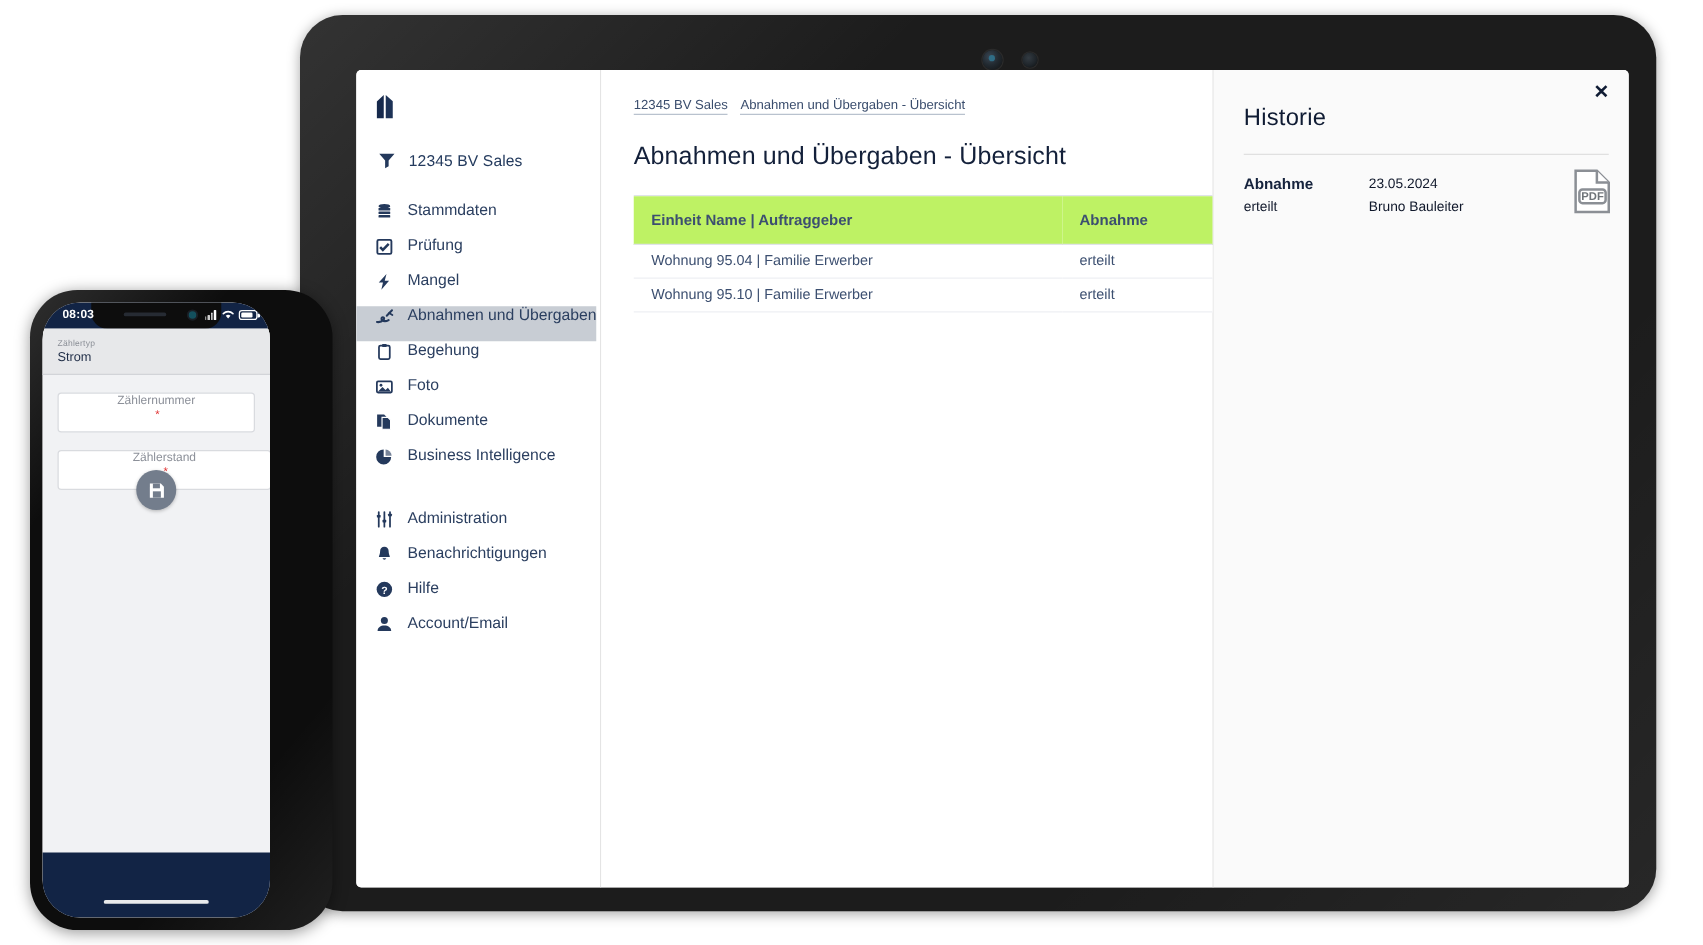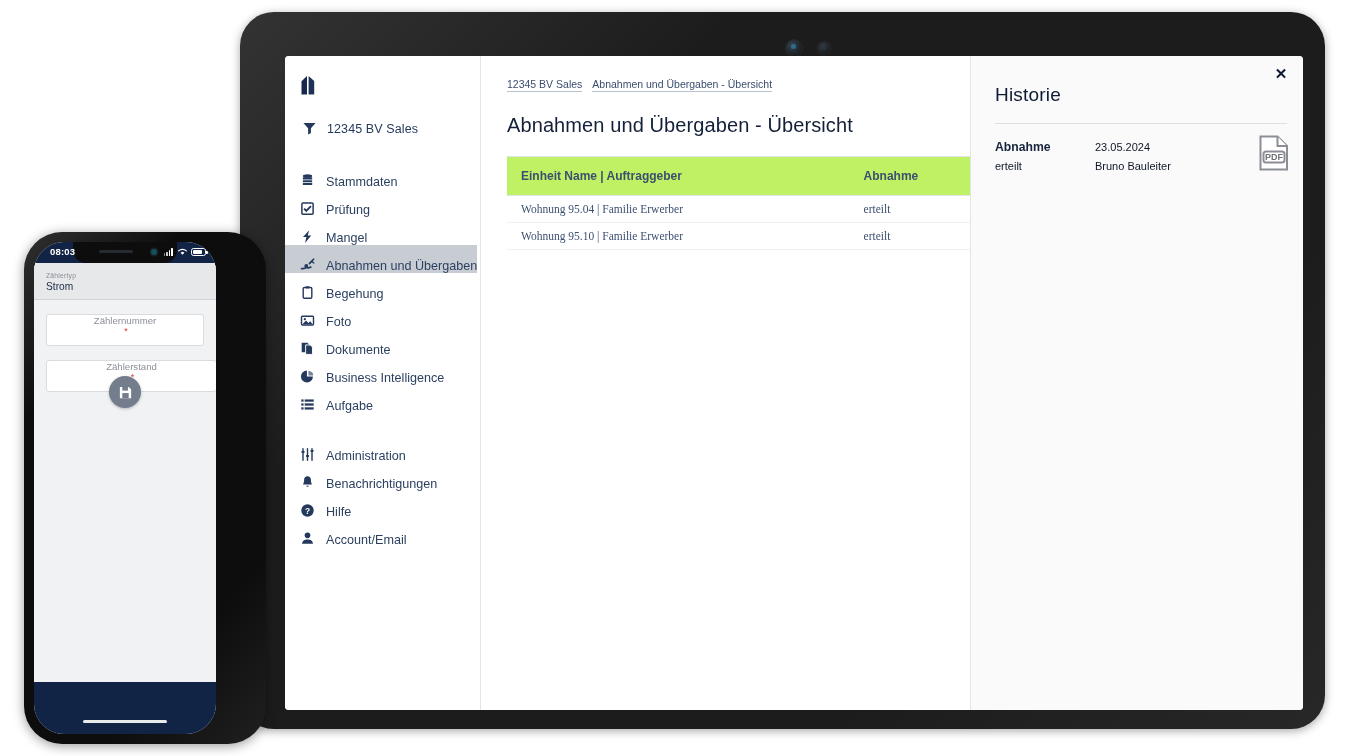--- a/index.html
+++ b/index.html
@@ -62,21 +62,21 @@
   .logo { width: 26px; height: 26px; display:block; }
   .filter-row {
     display:flex; align-items:center; gap:9px;
     padding: 6px 10px 6px 16px; margin-top:4px;
   }
   .filter-row .txt { font-size: 12.5px; color:#243b5e; letter-spacing:.1px; }
 
   .nav-group { margin-top: 18px; }
   .nav-group.second { margin-top: 22px; }
   .nav-item {
-    display:flex; align-items:flex-end; gap:10px;
+    display:flex; align-items:flex-start; gap:10px;
     height: 28px; padding-left: 14px; margin: 0 3px 0 0;
     cursor: default;
   }
   .nav-item .label { font-size: 12.6px; color:#2b3f60; white-space:nowrap; }
   .nav-item.active { background:#c8cdd4; }
   .nav-ico { width:17px; height:17px; flex:0 0 17px; display:flex; align-items:center; justify-content:center; }
   .nav-ico svg { display:block; }
 
   
   .main {
@@ -93,21 +93,21 @@
     letter-spacing:.1px;
   }
   .table-wrap { margin: 19px 0 0 26px; border-top:1px solid #e0e3e8; }
   table.grid { border-collapse: collapse; width: 100%; table-layout: fixed; }
   table.grid th {
     text-align:left; font-size:12px; font-weight:700; color:#3c4f70;
     padding: 12px 0 12px 14px; border-bottom:1px solid #e0e3e8; background:#bef264;
   }
   table.grid td {
     font-size:11.5px; color:#3c4f70; padding: 7px 0 7px 14px;
-    border-bottom:1px solid #eef0f3; background:#fff;font-family:Liberation Serif, serif;
+    border-bottom:1px solid #eef0f3; background:#fff;
   }
   table.grid tr.sel td { background:#e8f0fb; }
   table.grid tr.sel td.cell-sel { box-shadow: inset 0 0 0 1px #5b9bd5; background:#e8f0fb; }
   .col-a { width: 74%; }
   .col-b { width: 26%; }
 
   
   .history {
     width: 332px; flex: 0 0 332px; background:#fafafa; position:relative;
   }
@@ -309,35 +309,20 @@
           <div class="nav-item">
             <span class="nav-ico">
               <svg width="15" height="15" viewBox="0 0 16 16">
                 <path d="M7.4 8.0V1.6A6.4 6.4 0 1 0 13.8 8.0z" fill="#24395c"></path>
                 <path d="M9.0 1.8V7.0h5.2A5.3 5.3 0 0 0 9.0 1.8z" fill="#24395c" opacity=".62"></path>
               </svg>
             </span>
             <span class="label">Business Intelligence</span>
           </div>
 
-          <div class="nav-item">
-            <span class="nav-ico">
-              <svg width="15" height="15" viewBox="0 0 16 16">
-                <g fill="#24395c">
-                  <rect x="1.4" y="2.6" width="2.4" height="2.4"></rect>
-                  <rect x="1.4" y="6.8" width="2.4" height="2.4"></rect>
-                  <rect x="1.4" y="11.0" width="2.4" height="2.4"></rect>
-                  <rect x="5.0" y="2.6" width="9.6" height="2.4"></rect>
-                  <rect x="5.0" y="6.8" width="9.6" height="2.4"></rect>
-                  <rect x="5.0" y="11.0" width="9.6" height="2.4"></rect>
-                </g>
-              </svg>
-            </span>
-            <span class="label">Aufgabe</span>
-          </div>
         </div>
 
         <div class="nav-group second">
 
           <div class="nav-item">
             <span class="nav-ico">
               <svg width="15" height="15" viewBox="0 0 16 16">
                 <g stroke="#24395c" stroke-width="1.5" stroke-linecap="round">
                   <path d="M3.2 1.8v12.4M8 1.8v12.4M12.8 1.8v12.4"></path>
                 </g>

